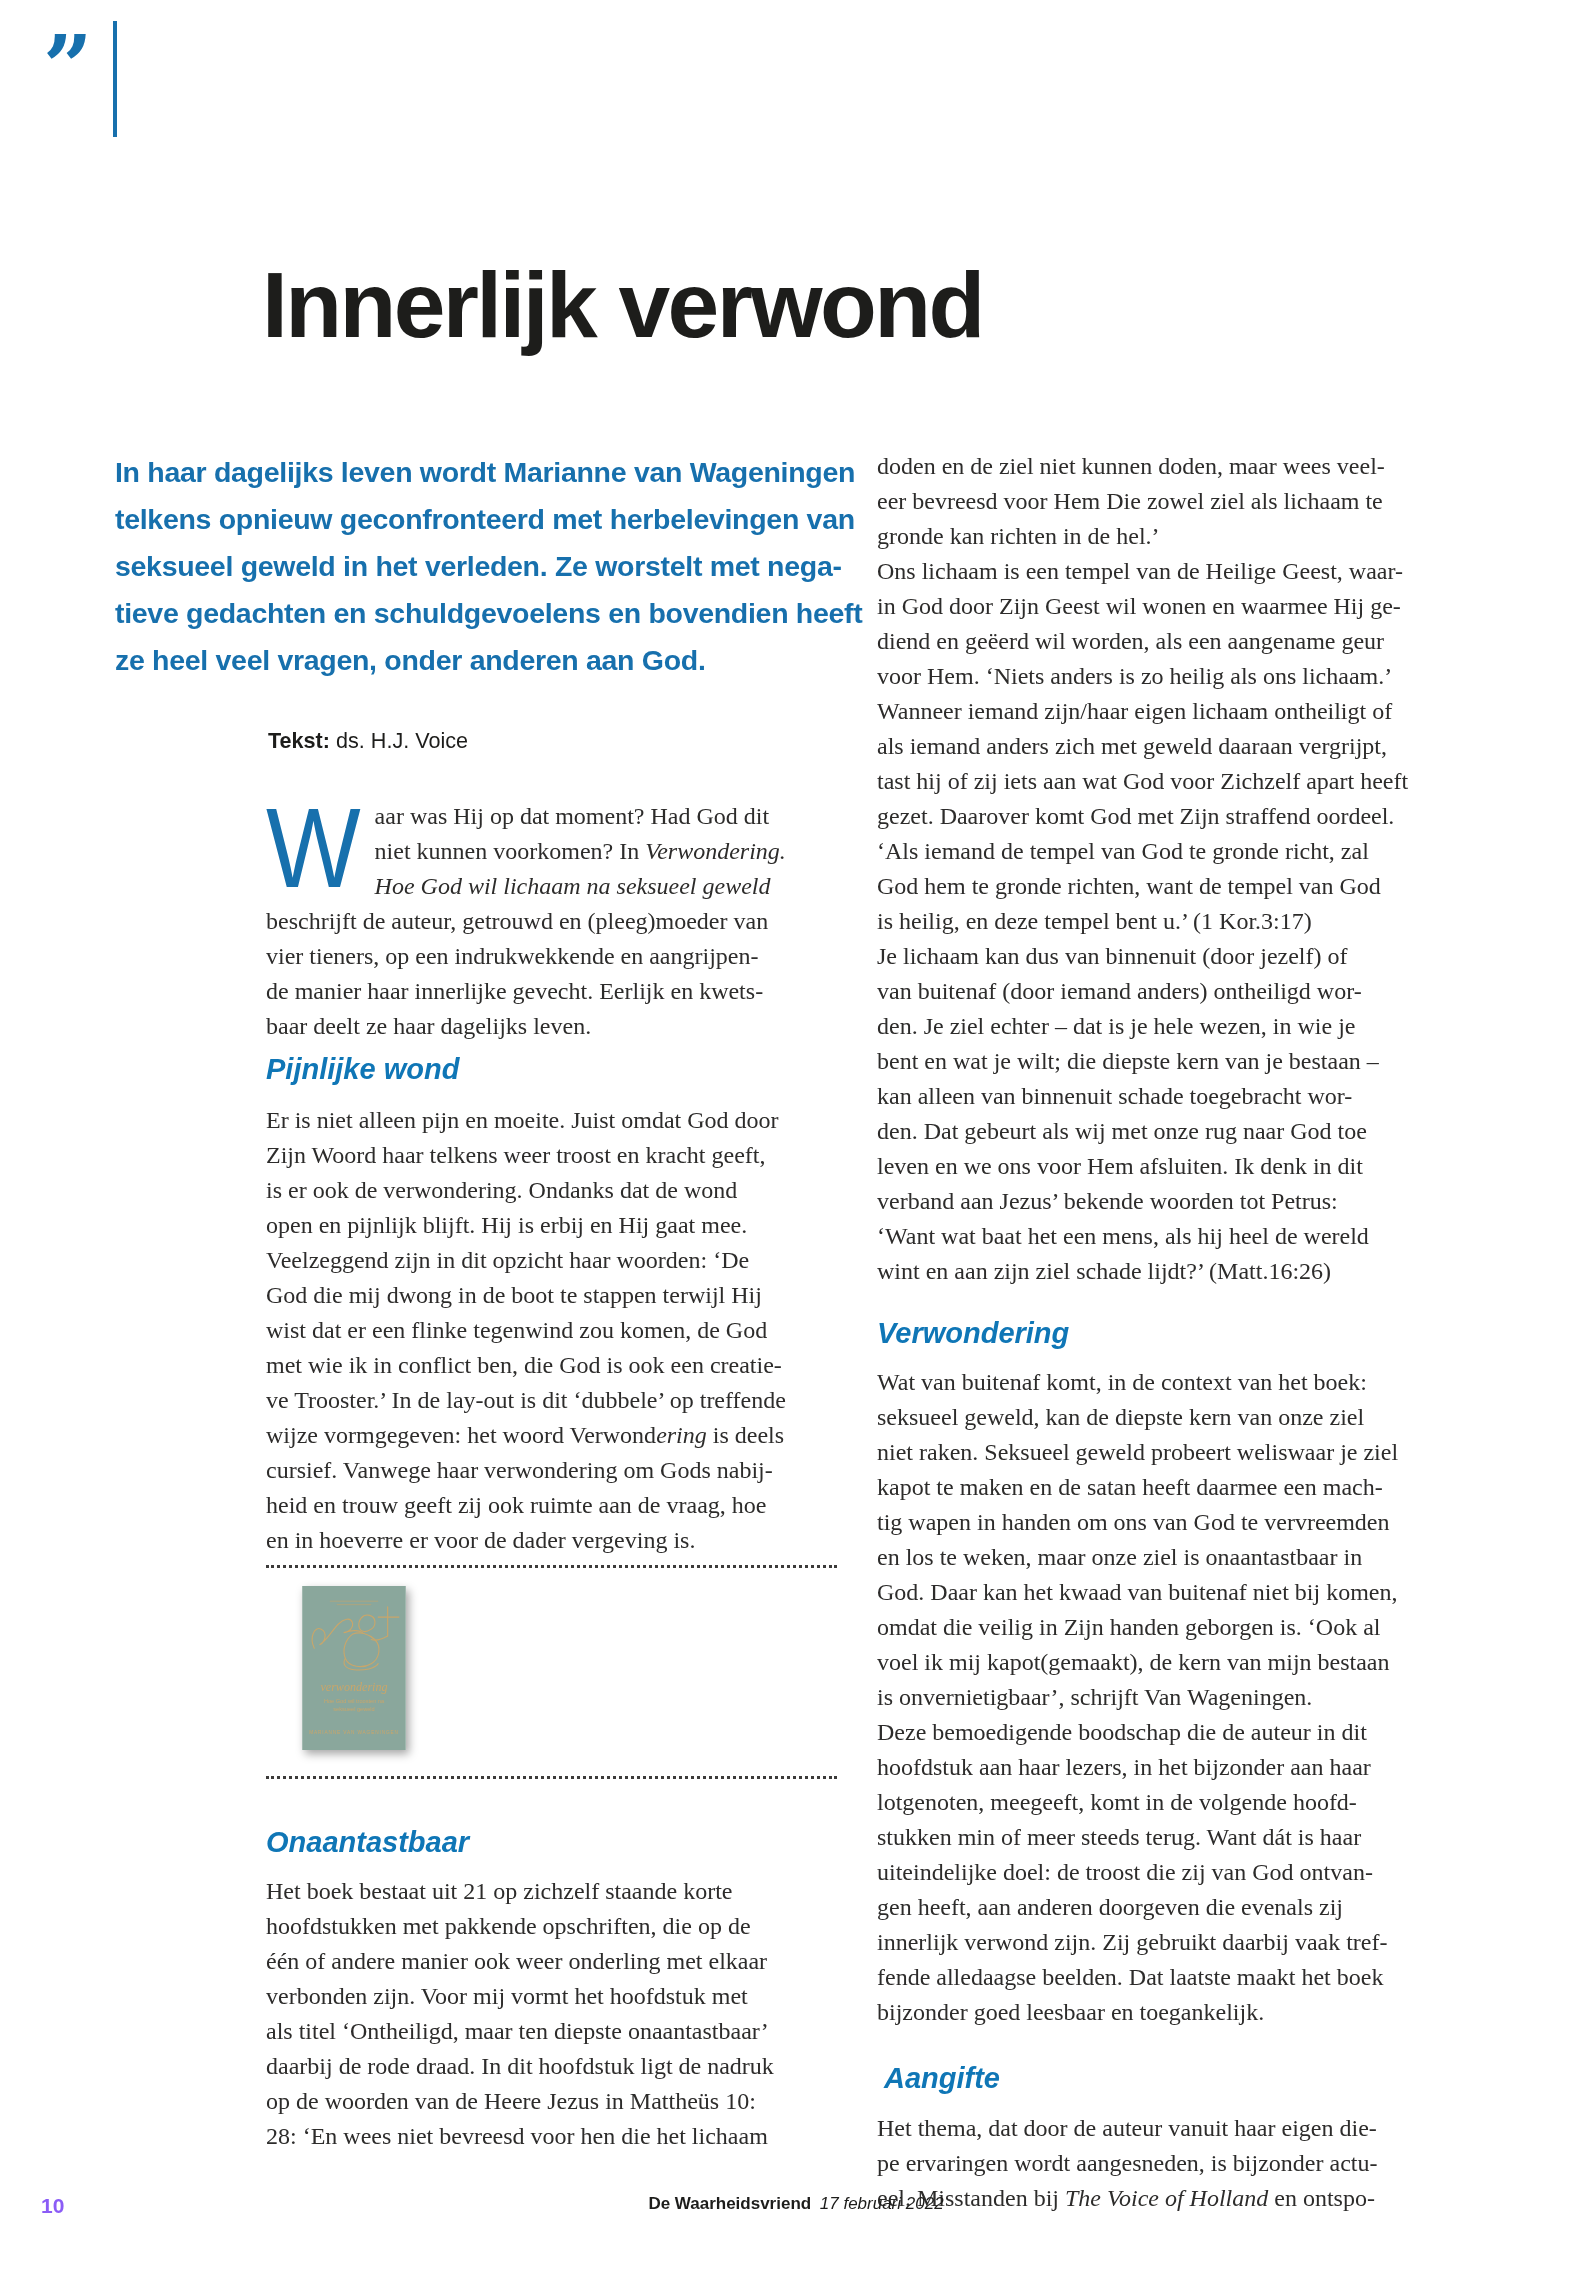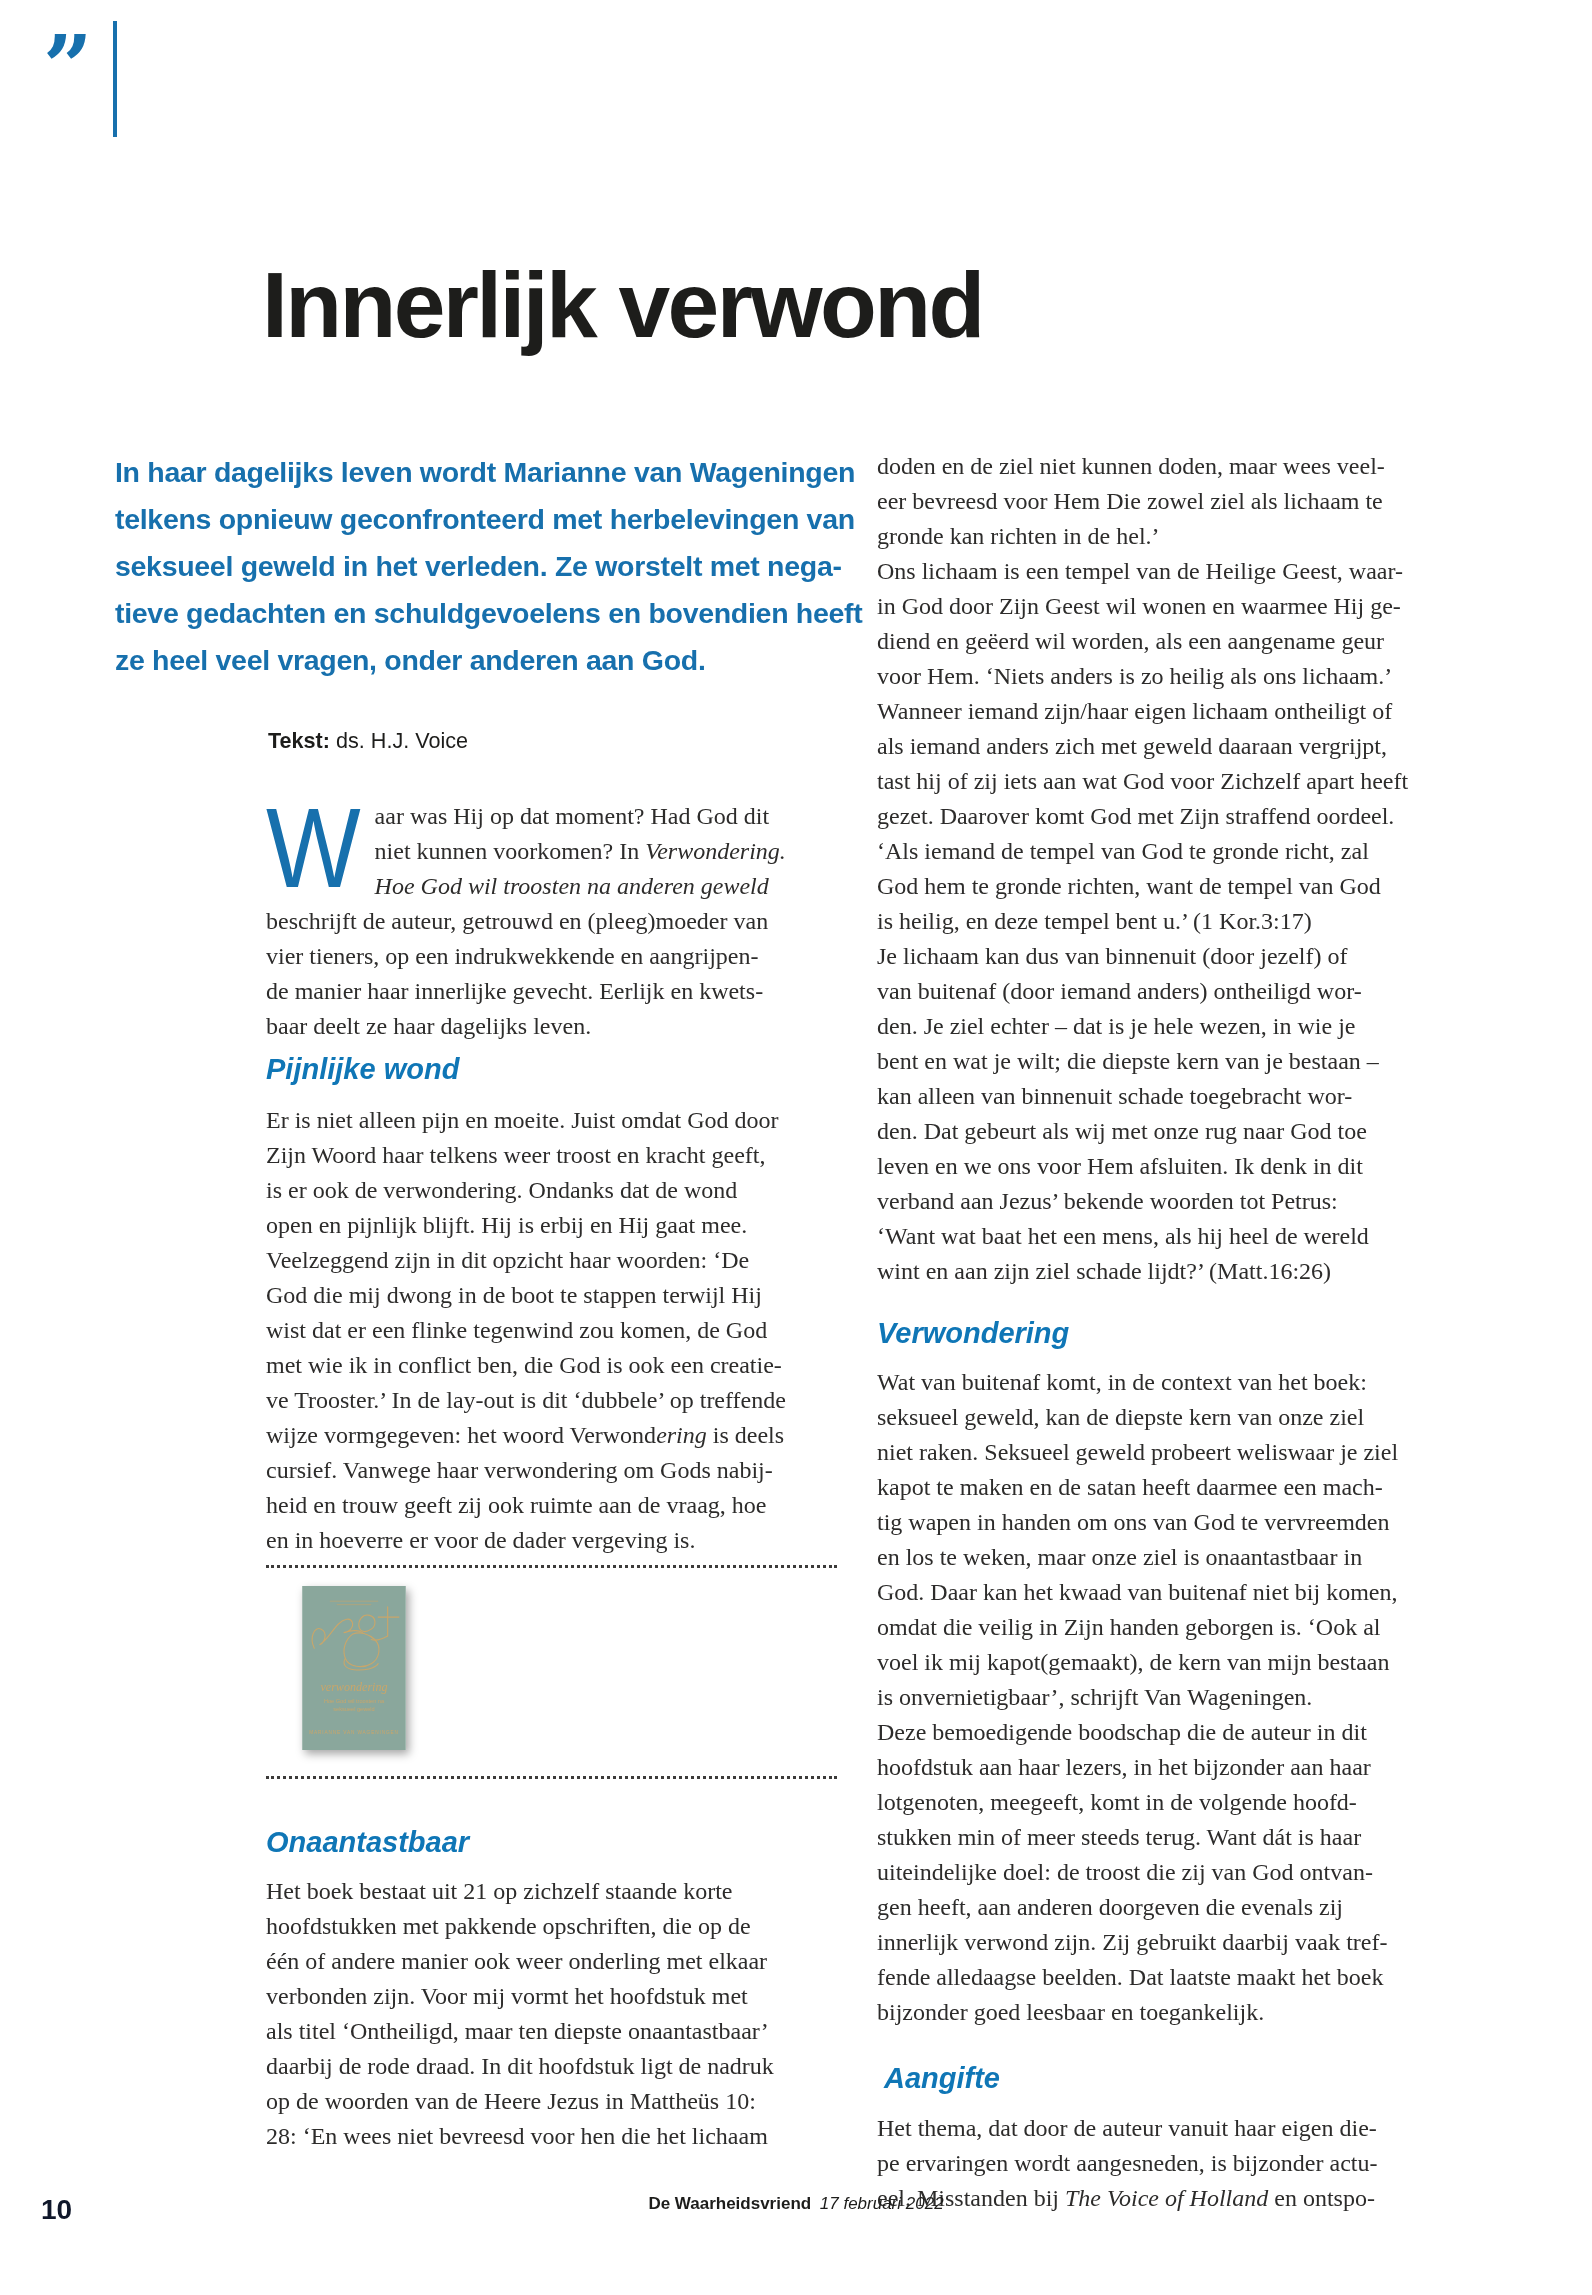--- a/index.html
+++ b/index.html
@@ -75,21 +75,21 @@
     position:absolute;left:302px;top:1586px;width:104px;height:164px;
     box-shadow:2.6px 4.3px 8.6px rgba(0,0,0,.35);
   }
   .book-info{
     position:absolute;left:447px;top:1593px;width:397px;
     font-family:"Liberation Sans",sans-serif;font-size:23px;line-height:35px;color:#1d1d1b;
   }
   
   .page-number{
     position:absolute;left:41px;top:2194px;
-    font-family:"Liberation Sans",sans-serif;font-weight:700;font-size:28px;color:#0f172a;
+    font-family:"Liberation Sans",sans-serif;font-weight:700;font-size:21px;color:#8b5cf6;
   }
   .footer-center{
     position:absolute;left:0;right:0;top:2194px;text-align:center;
     font-family:"Liberation Sans",sans-serif;font-size:17px;color:#1d1d1b;
   }
   .footer-center .mag{font-weight:700;}
   .footer-center .date{font-style:italic;margin-left:8.6px;}
   em{font-style:italic;}
 </style>
 </head>
@@ -104,21 +104,21 @@
 
   <div class="intro">In haar dagelijks leven wordt Marianne van Wageningen<br>telkens opnieuw geconfronteerd met herbelevingen van<br>seksueel geweld in het verleden. Ze worstelt met nega-<br>tieve gedachten en schuldgevoelens en bovendien heeft<br>ze heel veel vragen, onder anderen aan God.</div>
 
   <div class="byline">
     <span class="lbl">Tekst:</span>
     <span>ds. H.J. Voice</span>
   </div>
 
   <div class="body-par col-left" style="top:799px;">
     <span class="dropcap">W</span>
-    <span>aar was Hij op dat moment? Had God dit<br>niet kunnen voorkomen? In <em>Verwondering.</em><br><em>Hoe God wil troosten na anderen geweld</em><br>beschrijft de auteur, getrouwd en (pleeg)moeder van<br>vier tieners, op een indrukwekkende en aangrijpen-<br>de manier haar innerlijke gevecht. Eerlijk en kwets-<br>baar deelt ze haar dagelijks leven.</span>
+    <span>aar was Hij op dat moment? Had God dit<br>niet kunnen voorkomen? In <em>Verwondering.</em><br><em>Hoe God wil lichaam na seksueel geweld</em><br>beschrijft de auteur, getrouwd en (pleeg)moeder van<br>vier tieners, op een indrukwekkende en aangrijpen-<br>de manier haar innerlijke gevecht. Eerlijk en kwets-<br>baar deelt ze haar dagelijks leven.</span>
   </div>
 
   <div class="section-heading" style="left:266px;top:1053px;">Pijnlijke wond</div>
 
   <div class="body-par col-left" style="top:1103px;">Er is niet alleen pijn en moeite. Juist omdat God door<br>Zijn Woord haar telkens weer troost en kracht geeft,<br>is er ook de verwondering. Ondanks dat de wond<br>open en pijnlijk blijft. Hij is erbij en Hij gaat mee.<br>Veelzeggend zijn in dit opzicht haar woorden: ‘De<br>God die mij dwong in de boot te stappen terwijl Hij<br>wist dat er een flinke tegenwind zou komen, de God<br>met wie ik in conflict ben, die God is ook een creatie-<br>ve Trooster.’ In de lay-out is dit ‘dubbele’ op treffende<br>wijze vormgegeven: het woord Verwond<em>ering</em> is deels<br>cursief. Vanwege haar verwondering om Gods nabij-<br>heid en trouw geeft zij ook ruimte aan de vraag, hoe<br>en in hoeverre er voor de dader vergeving is.</div>
 
   <div class="dotted" style="top:1565px;"></div>
 
   <svg class="book-cover" viewBox="0 0 120 190" xmlns="http://www.w3.org/2000/svg">
     <rect x="0" y="0" width="120" height="190" fill="#8aa79c"></rect>

